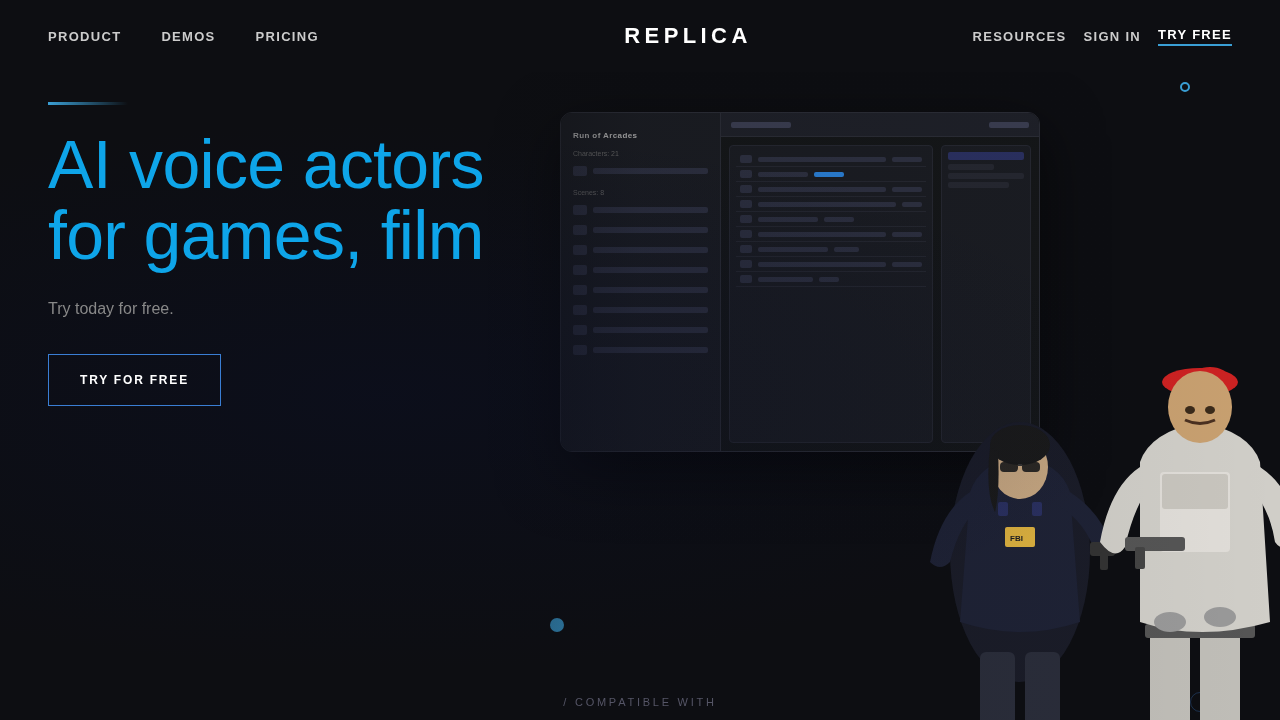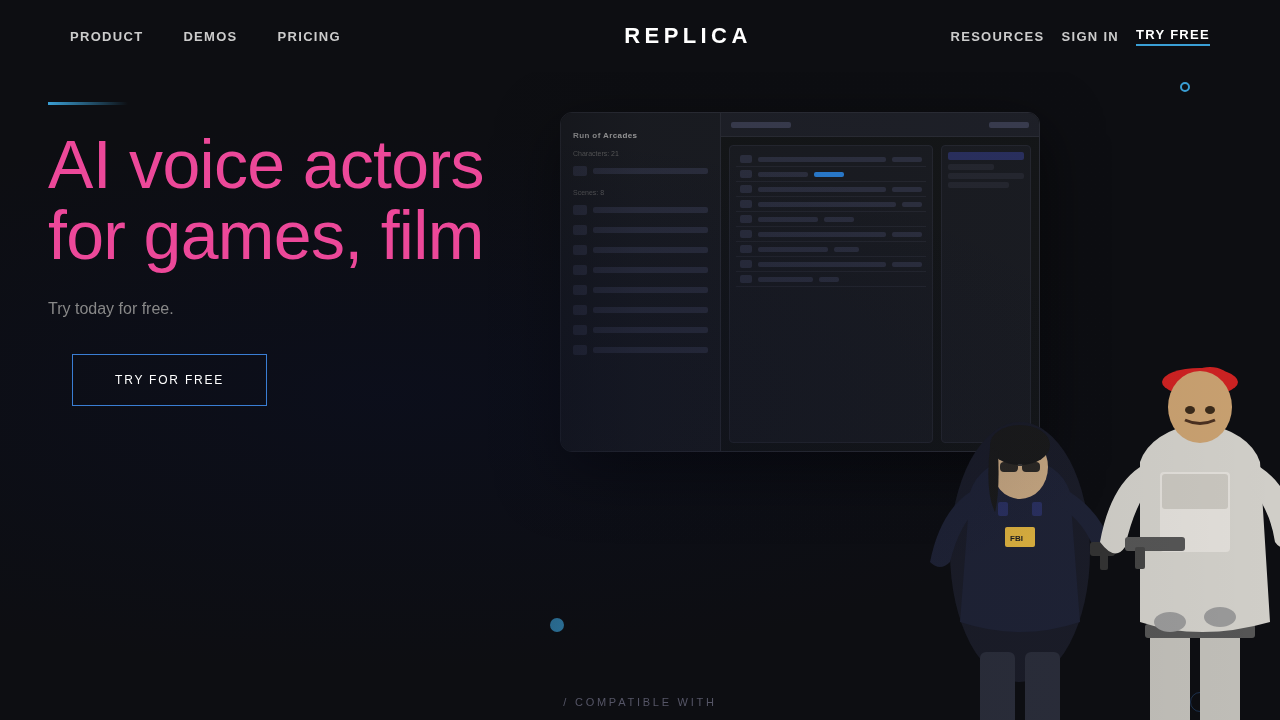--- a/index.html
+++ b/index.html
@@ -11,21 +11,21 @@
       background-color: #0d0e12;
       font-family: 'Arial', sans-serif;
       color: #ffffff;
     }
 
     
     nav {
       display: flex;
       align-items: center;
       justify-content: space-between;
-      padding: 0 70px;
+      padding: 0 48px;
       height: 72px;
       position: relative;
       z-index: 10;
     }
 
     .nav-left {
       display: flex;
       gap: 40px;
       align-items: center;
     }
@@ -103,47 +103,46 @@
       width: 80px;
       height: 3px;
       background: linear-gradient(to right, #3a9fd5, transparent);
       margin-bottom: 24px;
     }
 
     .hero-title {
       font-size: 68px;
       font-weight: 300;
       line-height: 1.05;
-      color: #ec4899;
+      color: #0ea5e9;
       letter-spacing: -0.01em;
       margin-bottom: 28px;
     }
 
     .hero-subtitle {
       font-size: 16px;
       color: #888888;
       margin-bottom: 36px;
       font-weight: 400;
     }
 
     .cta-button {
       display: inline-flex;
       align-items: center;
       justify-content: center;
-      padding: 18px 42px;
+      padding: 18px 31px;
       border: 1.5px solid #3a7fd5;
       background: transparent;
       color: #ffffff;
       font-size: 12px;
-      font-weight: 400;
+      font-weight: 700;
       letter-spacing: 0.15em;
       text-transform: uppercase;
       cursor: pointer;
       position: relative;
-      margin-left: 24px;
     }
 
     .cta-button::before {
       content: '';
       position: absolute;
       top: -1px;
       left: -1px;
       right: -1px;
       bottom: -1px;
       border: 1px solid rgba(58, 127, 213, 0.3);

